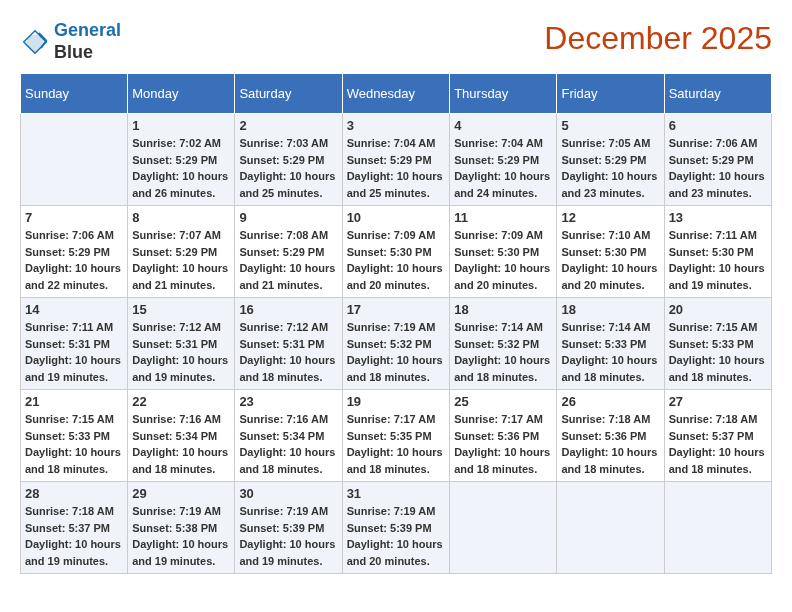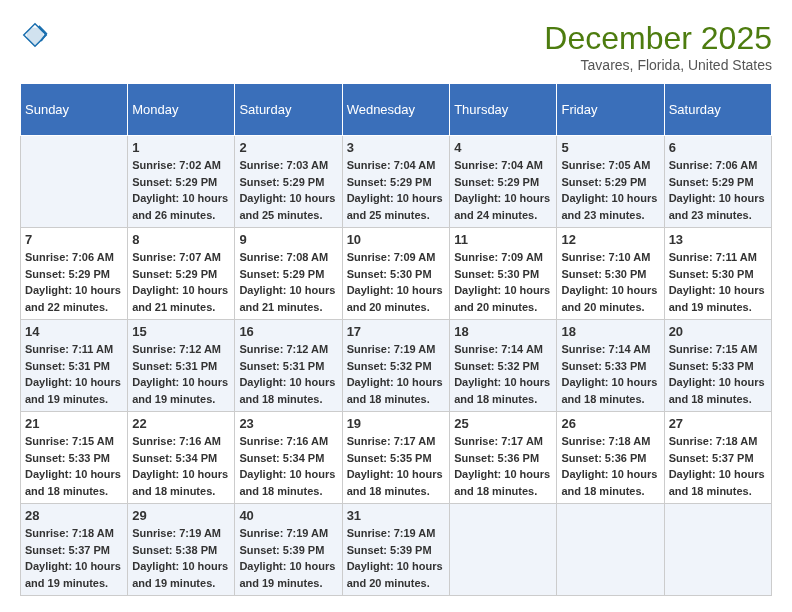--- a/index.html
+++ b/index.html
@@ -32,36 +32,36 @@
     .logo-icon {
       width: 30px;
       height: 30px;
       margin-right: 4px;
     }
     .title-block {
       text-align: right;
     }
     .month-title {
       font-size: 32px;
-      color: #4d7c0f;
+      color: #c2410c;
       font-weight: normal;
     }
     .location {
       font-size: 14px;
       color: #555;
     }
     table {
       width: 100%;
       border-collapse: collapse;
       font-size: 11px;
     }
     thead tr th {
       background-color: #3a6fba;
       color: #fff;
-      padding: 18px 4px;
+      padding: 12px 4px;
       text-align: left;
       font-size: 13px;
       font-weight: normal;
       border: 1px solid #fff;
     }
     tbody tr td {
       border: 1px solid #ccc;
       vertical-align: top;
       padding: 4px;
       min-height: 80px;
@@ -93,24 +93,27 @@
 <body>
 
 <div class="header">
   <div class="logo">
     <svg class="logo-icon" viewBox="0 0 40 40">
       <rect x="0" y="0" width="40" height="40" fill="white"></rect>
       <polygon points="20,5 35,20 20,35 5,20" fill="none" stroke="#1a6faf" stroke-width="2"></polygon>
       <path d="M10,15 Q20,5 30,15 Q35,25 20,35 Q5,25 10,15 Z" fill="#1a6faf" opacity="0.2"></path>
       <path d="M25,8 L35,18 L28,28" fill="none" stroke="#1a6faf" stroke-width="2.5"></path>
     </svg>
+    <div class="logo-text">
+      <div><span>General</span></div>
+      <div>Blue</div>
+    </div>
   </div>
   <div class="title-block">
     <div class="month-title">December 2025</div>
-    <div class="location">Tavares, Florida, United States</div>
   </div>
 </div>
 
 <table>
   <thead>
     <tr>
     <th>Sunday</th>
         <th>Monday</th>
         <th>Saturday</th>
         <th>Wednesday</th>
@@ -356,21 +359,21 @@
         </td>
         <td>
           <span class="day-num">29</span>
         <div class="day-info">
           <span>Sunrise: 7:19 AM</span><br>
           <span>Sunset: 5:38 PM</span><br>
           <span>Daylight: 10 hours and 19 minutes.</span>
         </div>
         </td>
         <td>
-          <span class="day-num">40</span>
+          <span class="day-num">30</span>
         <div class="day-info">
           <span>Sunrise: 7:19 AM</span><br>
           <span>Sunset: 5:39 PM</span><br>
           <span>Daylight: 10 hours and 19 minutes.</span>
         </div>
         </td>
         <td>
           <span class="day-num">31</span>
         <div class="day-info">
           <span>Sunrise: 7:19 AM</span><br>

